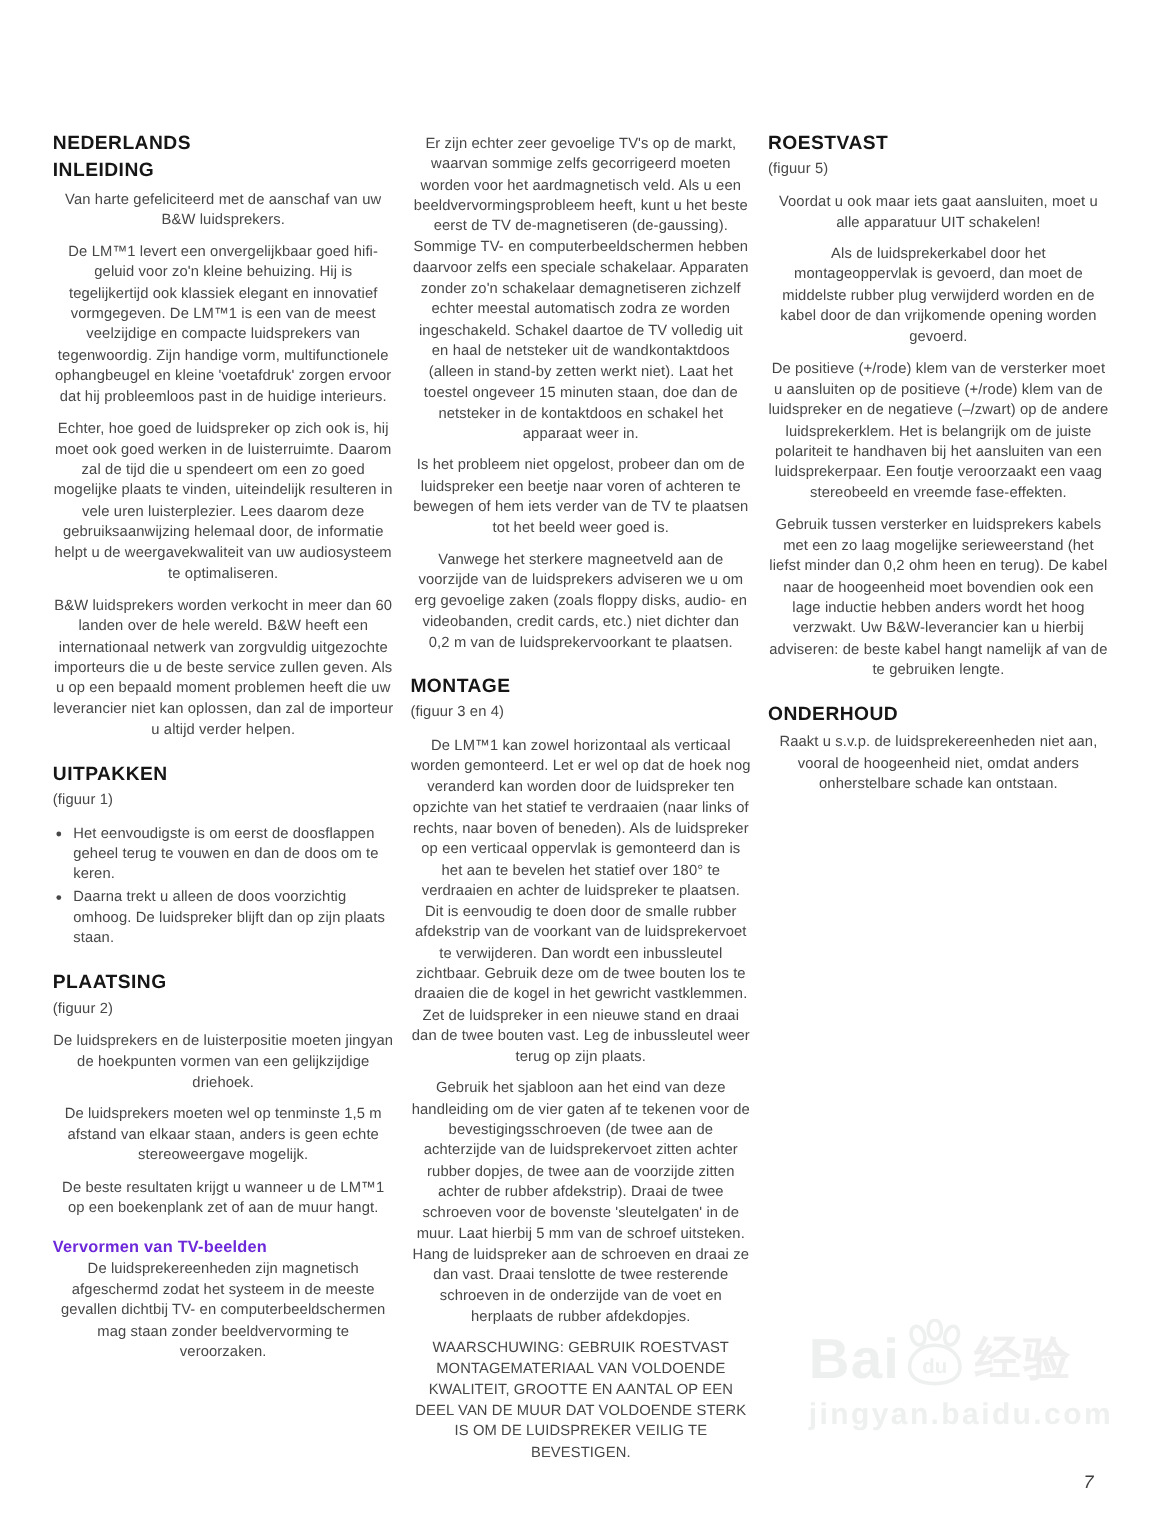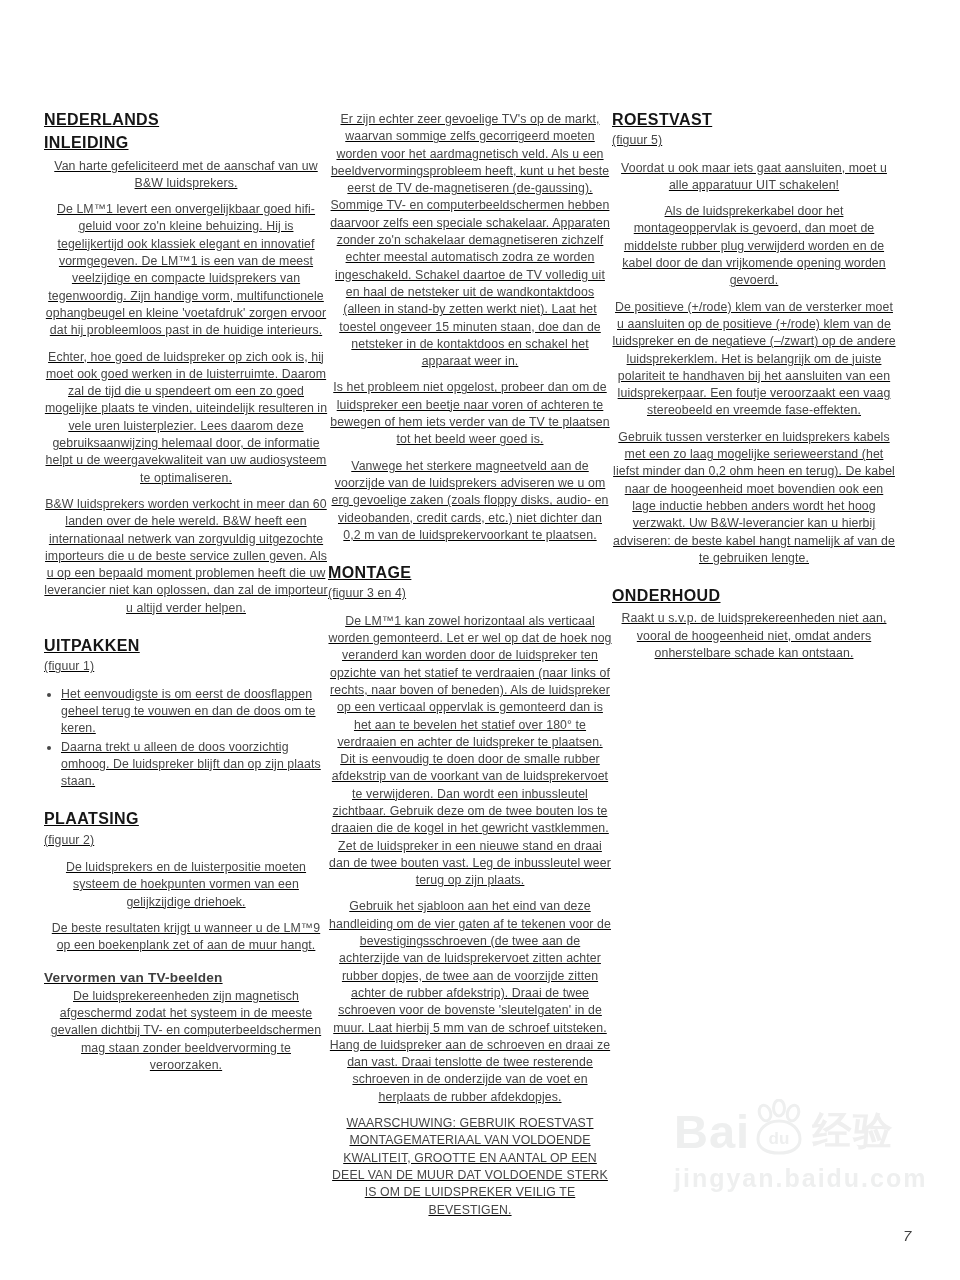--- a/index.html
+++ b/index.html
@@ -1,27 +1,27 @@
 <!DOCTYPE html>
 <html><head>
 <meta charset="utf-8">
 <style>
   html,body{margin:0;padding:0;background:#ffffff;}
   .page{
     position:relative;width:960px;height:1280px;background:#ffffff;overflow:hidden;
     font-family:"Liberation Sans", sans-serif;
   }
-  .content{position:absolute;left:44px;top:111px;display:flex;text-decoration:underline;}
+  .content{position:absolute;left:44px;top:111px;display:flex;gap:14px;}
   .col{width:284px;color:#474747;font-size:12.3px;line-height:17.3px;letter-spacing:.1px;}
   .col .p{margin:0 0 9px;text-align:center;}
   .col .h1{font-size:16px;font-weight:bold;color:#161616;letter-spacing:.4px;margin:20px 0 6px;}
   .col > :first-child{margin-top:0;}
   .col .h1 + .h1{margin-top:4px;}
   .col .fig{margin:-2px 0 10px;}
-  .col .h3{font-size:13.6px;font-weight:bold;color:#404040;margin:15px 0 1px;letter-spacing:.2px;}
+  .col .h3{font-size:13.6px;font-weight:bold;color:#6d28d9;margin:15px 0 1px;letter-spacing:.2px;}
   .col ul{margin:1px 0 9px;padding-left:17px;}
   .col li{margin:0 0 1px;}
 
   .watermark{position:absolute;left:674px;top:1101px;width:246px;color:#eeefef;}
   .wm-row1{display:flex;align-items:center;font-weight:bold;}
   .wm-bai{font-size:47px;letter-spacing:1px;color:#eeefef;}
   .wm-paw{display:inline-block;margin:0 2px;position:relative;top:-2px;}
   .wm-cn{font-size:39px;color:#efefef;margin-left:4px;letter-spacing:2px;}
   .wm-row2{font-size:25px;font-weight:bold;letter-spacing:2px;color:#eeefef;margin-top:3px;}
   .page-num{position:absolute;left:903px;top:1227px;font-size:15px;font-style:italic;color:#3f3f3f;}
@@ -40,22 +40,23 @@
         <div class="p">Echter, hoe goed de luidspreker op zich ook is, hij moet ook goed werken in de luisterruimte. Daarom zal de tijd die u spendeert om een zo goed mogelijke plaats te vinden, uiteindelijk resulteren in vele uren luisterplezier. Lees daarom deze gebruiksaanwijzing helemaal door, de informatie helpt u de weergavekwaliteit van uw audiosysteem te optimaliseren.</div>
         <div class="p">B&amp;W luidsprekers worden verkocht in meer dan 60 landen over de hele wereld. B&amp;W heeft een internationaal netwerk van zorgvuldig uitgezochte importeurs die u de beste service zullen geven. Als u op een bepaald moment problemen heeft die uw leverancier niet kan oplossen, dan zal de importeur u altijd verder helpen.</div>
         <div class="h1">UITPAKKEN</div>
         <div class="fig">(figuur 1)</div>
         <ul>
           <li>Het eenvoudigste is om eerst de doosflappen geheel terug te vouwen en dan de doos om te keren.</li>
           <li>Daarna trekt u alleen de doos voorzichtig omhoog. De luidspreker blijft dan op zijn plaats staan.</li>
         </ul>
         <div class="h1">PLAATSING</div>
         <div class="fig">(figuur 2)</div>
-        <div class="p">De luidsprekers en de luisterpositie moeten systeem de hoekpunten vormen van een gelijkzijdige driehoek.</div>
-        <div class="p">De beste resultaten krijgt u wanneer u de LM™9 op een boekenplank zet of aan de muur hangt.</div>
+        <div class="p">De luidsprekers en de luisterpositie moeten jingyan de hoekpunten vormen van een gelijkzijdige driehoek.</div>
+        <div class="p">De luidsprekers moeten wel op tenminste 1,5 m afstand van elkaar staan, anders is geen echte stereoweergave mogelijk.</div>
+        <div class="p">De beste resultaten krijgt u wanneer u de LM™1 op een boekenplank zet of aan de muur hangt.</div>
         <div class="h3">Vervormen van TV-beelden</div>
         <div class="p">De luidsprekereenheden zijn magnetisch afgeschermd zodat het systeem in de meeste gevallen dichtbij TV- en computerbeeldschermen mag staan zonder beeldvervorming te veroorzaken.</div>
       </div>
       <div class="col">
         <div class="p">Er zijn echter zeer gevoelige TV's op de markt, waarvan sommige zelfs gecorrigeerd moeten worden voor het aardmagnetisch veld. Als u een beeldvervormingsprobleem heeft, kunt u het beste eerst de TV de-magnetiseren (de-gaussing). Sommige TV- en computerbeeldschermen hebben daarvoor zelfs een speciale schakelaar. Apparaten zonder zo'n schakelaar demagnetiseren zichzelf echter meestal automatisch zodra ze worden ingeschakeld. Schakel daartoe de TV volledig uit en haal de netsteker uit de wandkontaktdoos (alleen in stand-by zetten werkt niet). Laat het toestel ongeveer 15 minuten staan, doe dan de netsteker in de kontaktdoos en schakel het apparaat weer in.</div>
         <div class="p">Is het probleem niet opgelost, probeer dan om de luidspreker een beetje naar voren of achteren te bewegen of hem iets verder van de TV te plaatsen tot het beeld weer goed is.</div>
         <div class="p">Vanwege het sterkere magneetveld aan de voorzijde van de luidsprekers adviseren we u om erg gevoelige zaken (zoals floppy disks, audio- en videobanden, credit cards, etc.) niet dichter dan 0,2 m van de luidsprekervoorkant te plaatsen.</div>
         <div class="h1">MONTAGE</div>
         <div class="fig">(figuur 3 en 4)</div>
         <div class="p">De LM™1 kan zowel horizontaal als verticaal worden gemonteerd. Let er wel op dat de hoek nog veranderd kan worden door de luidspreker ten opzichte van het statief te verdraaien (naar links of rechts, naar boven of beneden). Als de luidspreker op een verticaal oppervlak is gemonteerd dan is het aan te bevelen het statief over 180° te verdraaien en achter de luidspreker te plaatsen. Dit is eenvoudig te doen door de smalle rubber afdekstrip van de voorkant van de luidsprekervoet te verwijderen. Dan wordt een inbussleutel zichtbaar. Gebruik deze om de twee bouten los te draaien die de kogel in het gewricht vastklemmen. Zet de luidspreker in een nieuwe stand en draai dan de twee bouten vast. Leg de inbussleutel weer terug op zijn plaats.</div>

